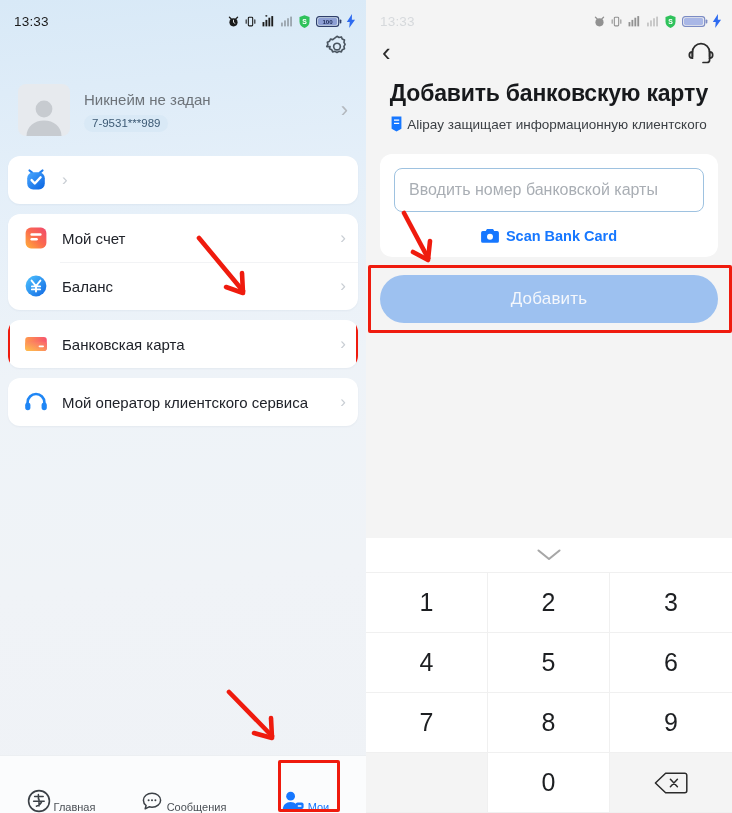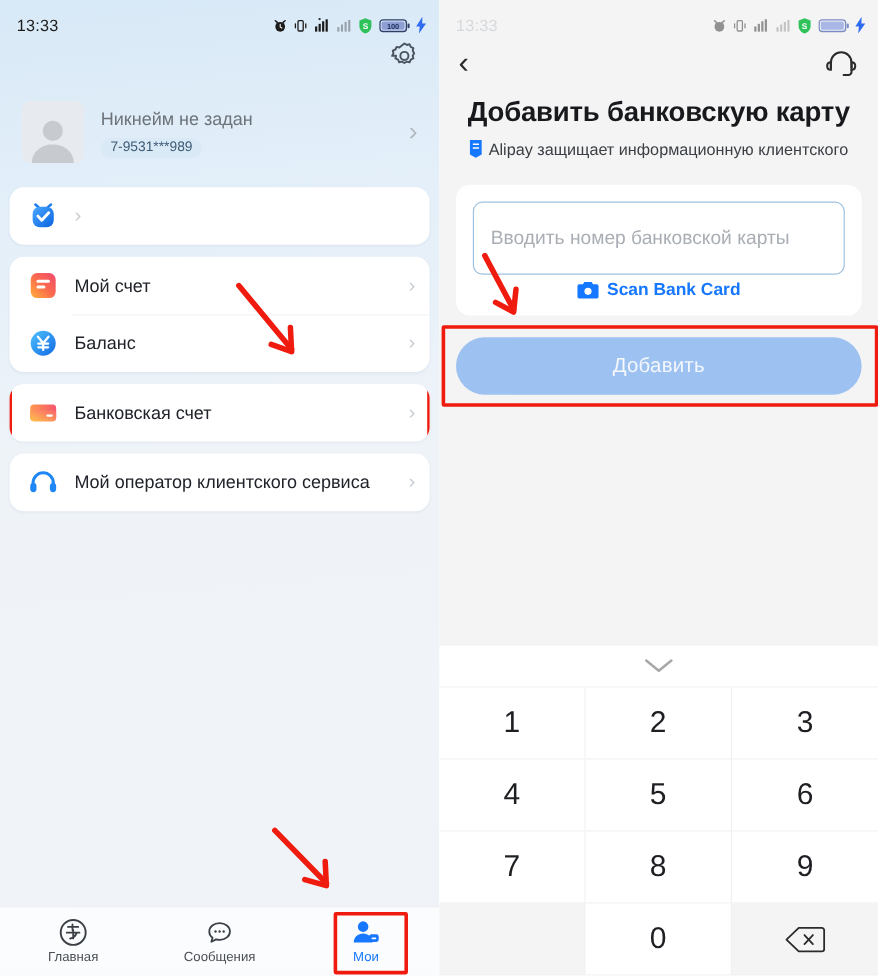--- a/index.html
+++ b/index.html
@@ -83,22 +83,22 @@
 
   
   .tabbar {
     position: absolute; left: 0; right: 0; bottom: 0;
     height: 58px; background: #fbfcfd;
     border-top: 1px solid #eceff2;
     display: flex; align-items: center;
   }
   .tab {
     flex: 1 1 0; height: 100%;
-    display: flex; flex-direction: column;
-    align-items: center; justify-content: center; gap: 3px;
+    display: flex; flex-direction: row;
+    align-items: flex-end; justify-content: center; gap: 3px;
     position: relative;
   }
   .tab-label { font-size: 11px; color: #4a4f55; }
   .tab.active .tab-label { color: #1677ff; }
 
   
   .screen-right {
     position: relative;
     width: 366px; height: 813px;
     background: #f4f4f4;
@@ -123,31 +123,31 @@
     gap: 5px; margin-top: 9px; padding: 0 6px;
     white-space: nowrap; overflow: hidden;
   }
   .secure-text { font-size: 13.5px; color: #3c4045; }
 
   .form-card {
     background: #fff; border-radius: 12px;
     margin: 22px 14px 0; padding: 14px 14px 10px;
   }
   .card-input {
-    width: 100%; height: 61px;
+    width: 100%; height: 44px;
     border: 1px solid #9ec2e0; border-radius: 8px;
     background: #fff; outline: none;
     font-size: 16px; color: #2a2d31;
     padding: 0 14px;
     font-family: "Liberation Sans", sans-serif;
   }
   .card-input::placeholder { color: #a9aeb4; }
   .scan-row {
     display: flex; align-items: center; justify-content: center;
-    gap: 7px; margin-top: 2px; height: 22px;
+    gap: 7px; margin-top: 13px; height: 22px;
   }
   .scan-text { font-size: 14.5px; color: #1677ff; font-weight: bold; }
 
   .add-wrap { position: relative; margin: 8px 14px 0; padding: 10px 0 8px; }
   .add-btn {
     display: block; width: 100%; height: 48px;
     border: none; border-radius: 26px;
     background: #9dc1f0; color: #f4f7fc;
     font-size: 17px; letter-spacing: .2px;
     font-family: "Liberation Sans", sans-serif;
@@ -341,21 +341,21 @@
                 <linearGradient id="gCardBot" x1="0" y1="1" x2="1" y2="0">
                     <stop offset="0" stop-color="#ffc248"></stop>
                     <stop offset="1" stop-color="#f9616f"></stop>
                   </linearGradient>
               </defs>
               <rect x="3.2" y="7" width="21.6" height="14" rx="3" fill="url(#gCardTop)"></rect>
               <rect x="3.2" y="11.4" width="21.6" height="9.6" rx="3" fill="url(#gCardBot)"></rect>
               <rect x="16.6" y="15.4" width="5.4" height="1.9" rx=".95" fill="#fff"></rect>
             </svg>
           </span>
-          <span class="row-label">Банковская счет</span>
+          <span class="row-label">Банковская карта</span>
           <span class="row-chev">›</span>
         </div>
         <span class="hl-box" style="left:-1px; right:-1px; top:-4px; bottom:-4px;"></span>
       </div>
 
       <div class="card">
         <div class="row">
           <span class="row-ico">
             <svg width="28" height="28" viewBox="0 0 28 28">
               <path d="M5.6 17.6v-3.2a8.4 8.4 0 0 1 16.8 0v3.2" fill="none" stroke="#1f86f5" stroke-width="2.6" stroke-linecap="round"></path>

